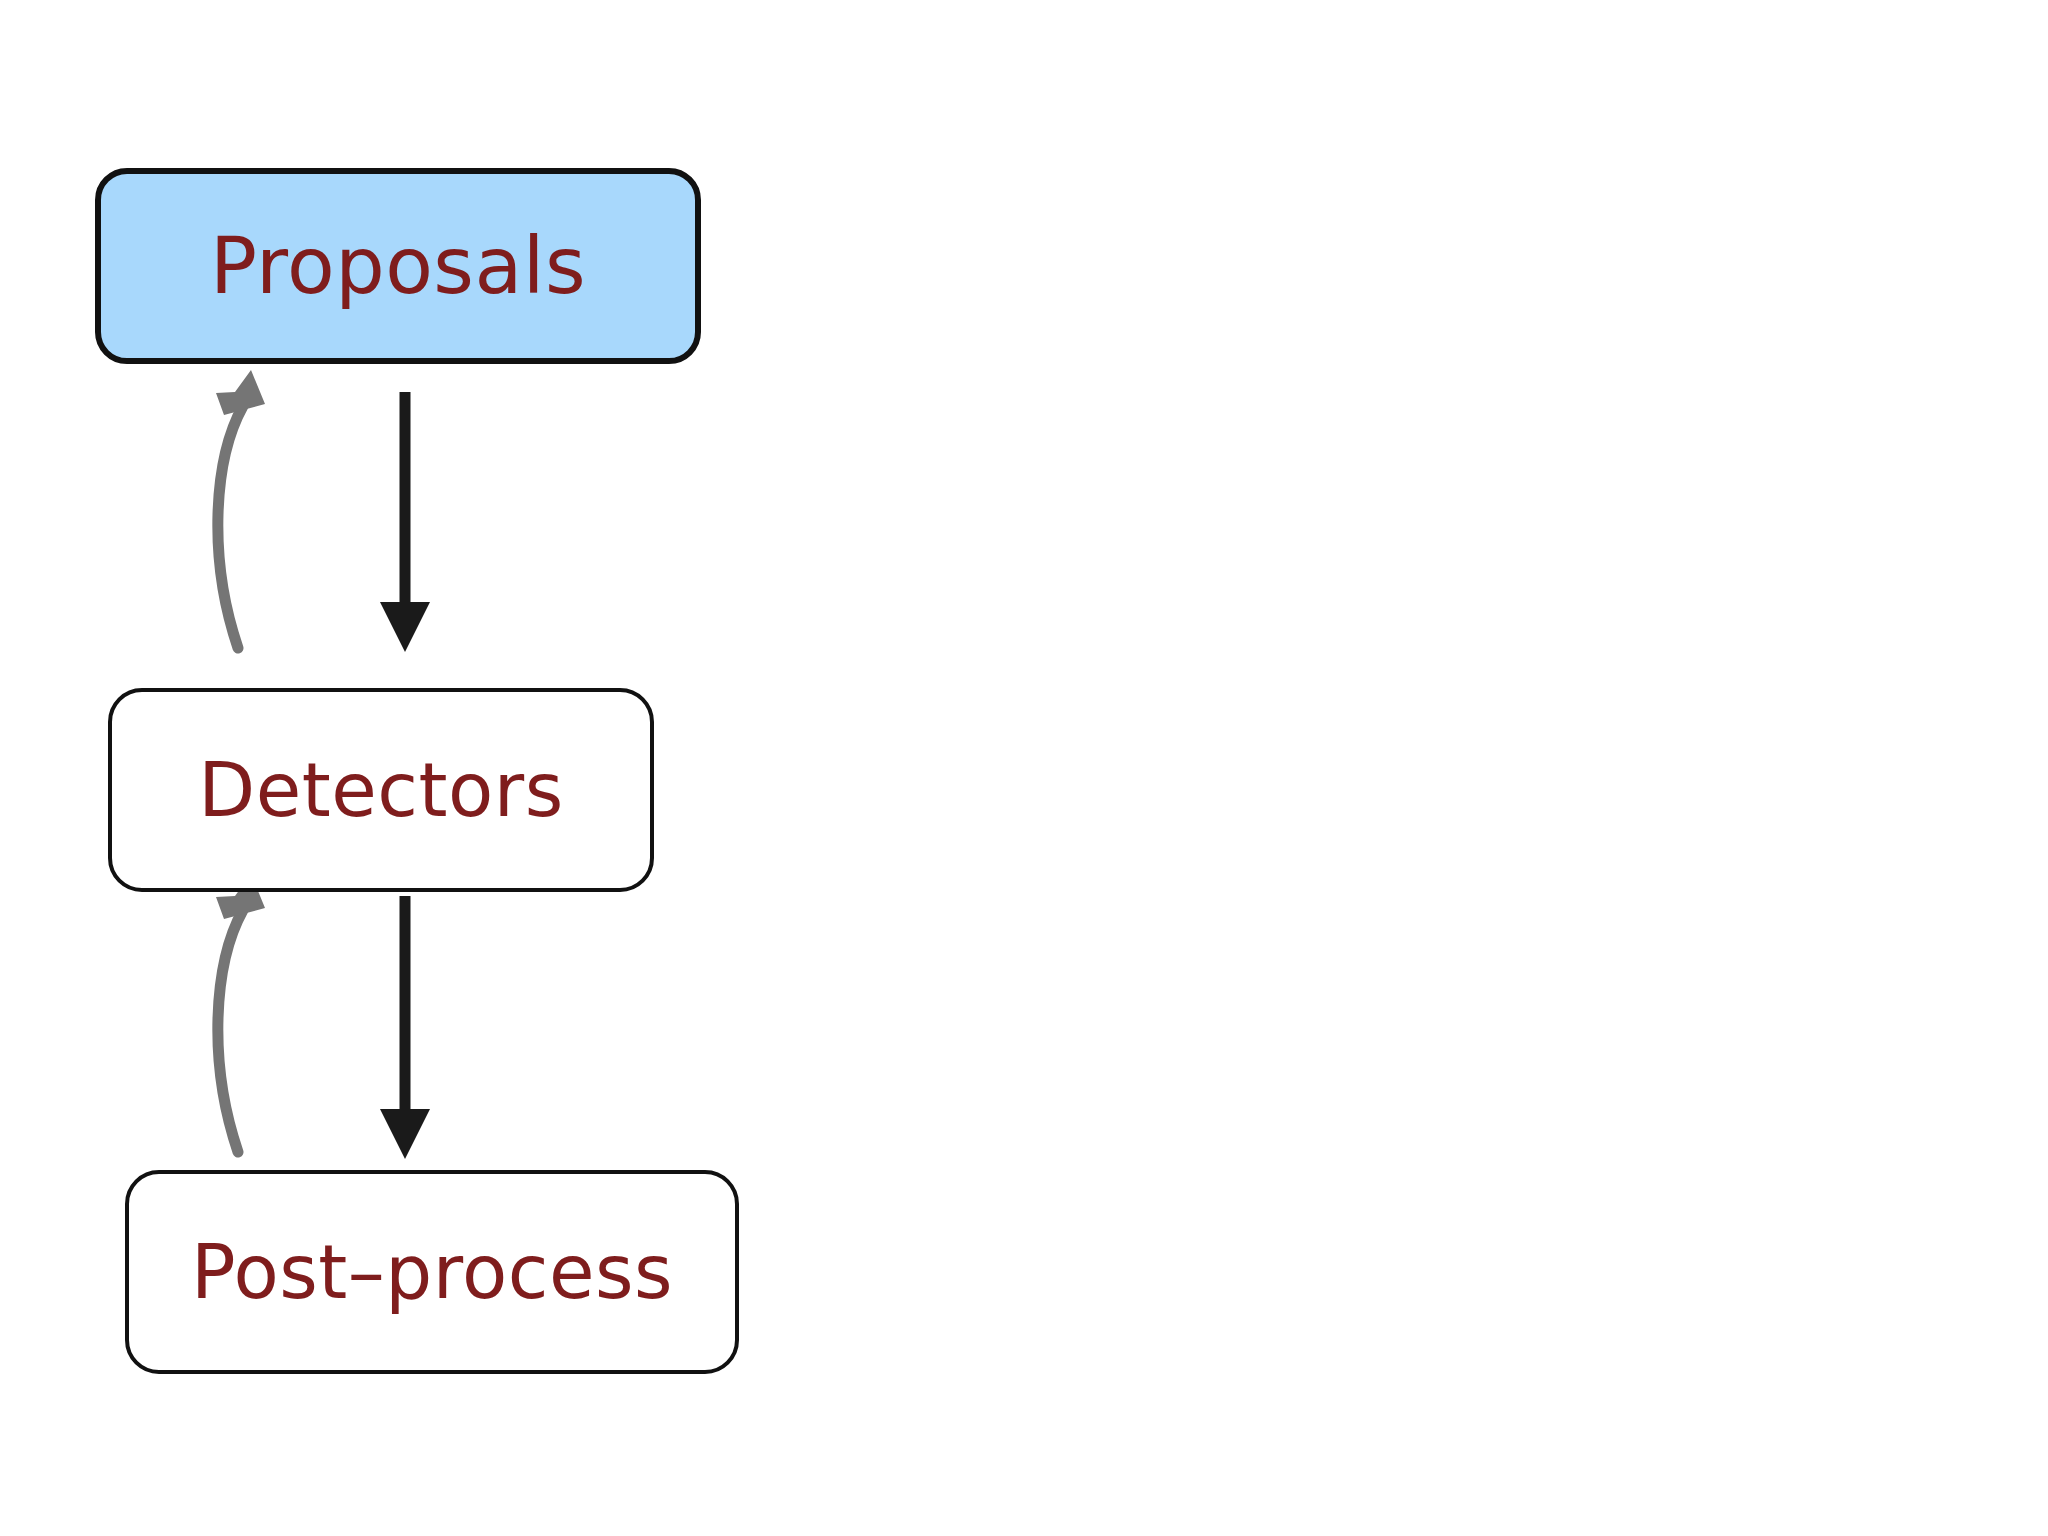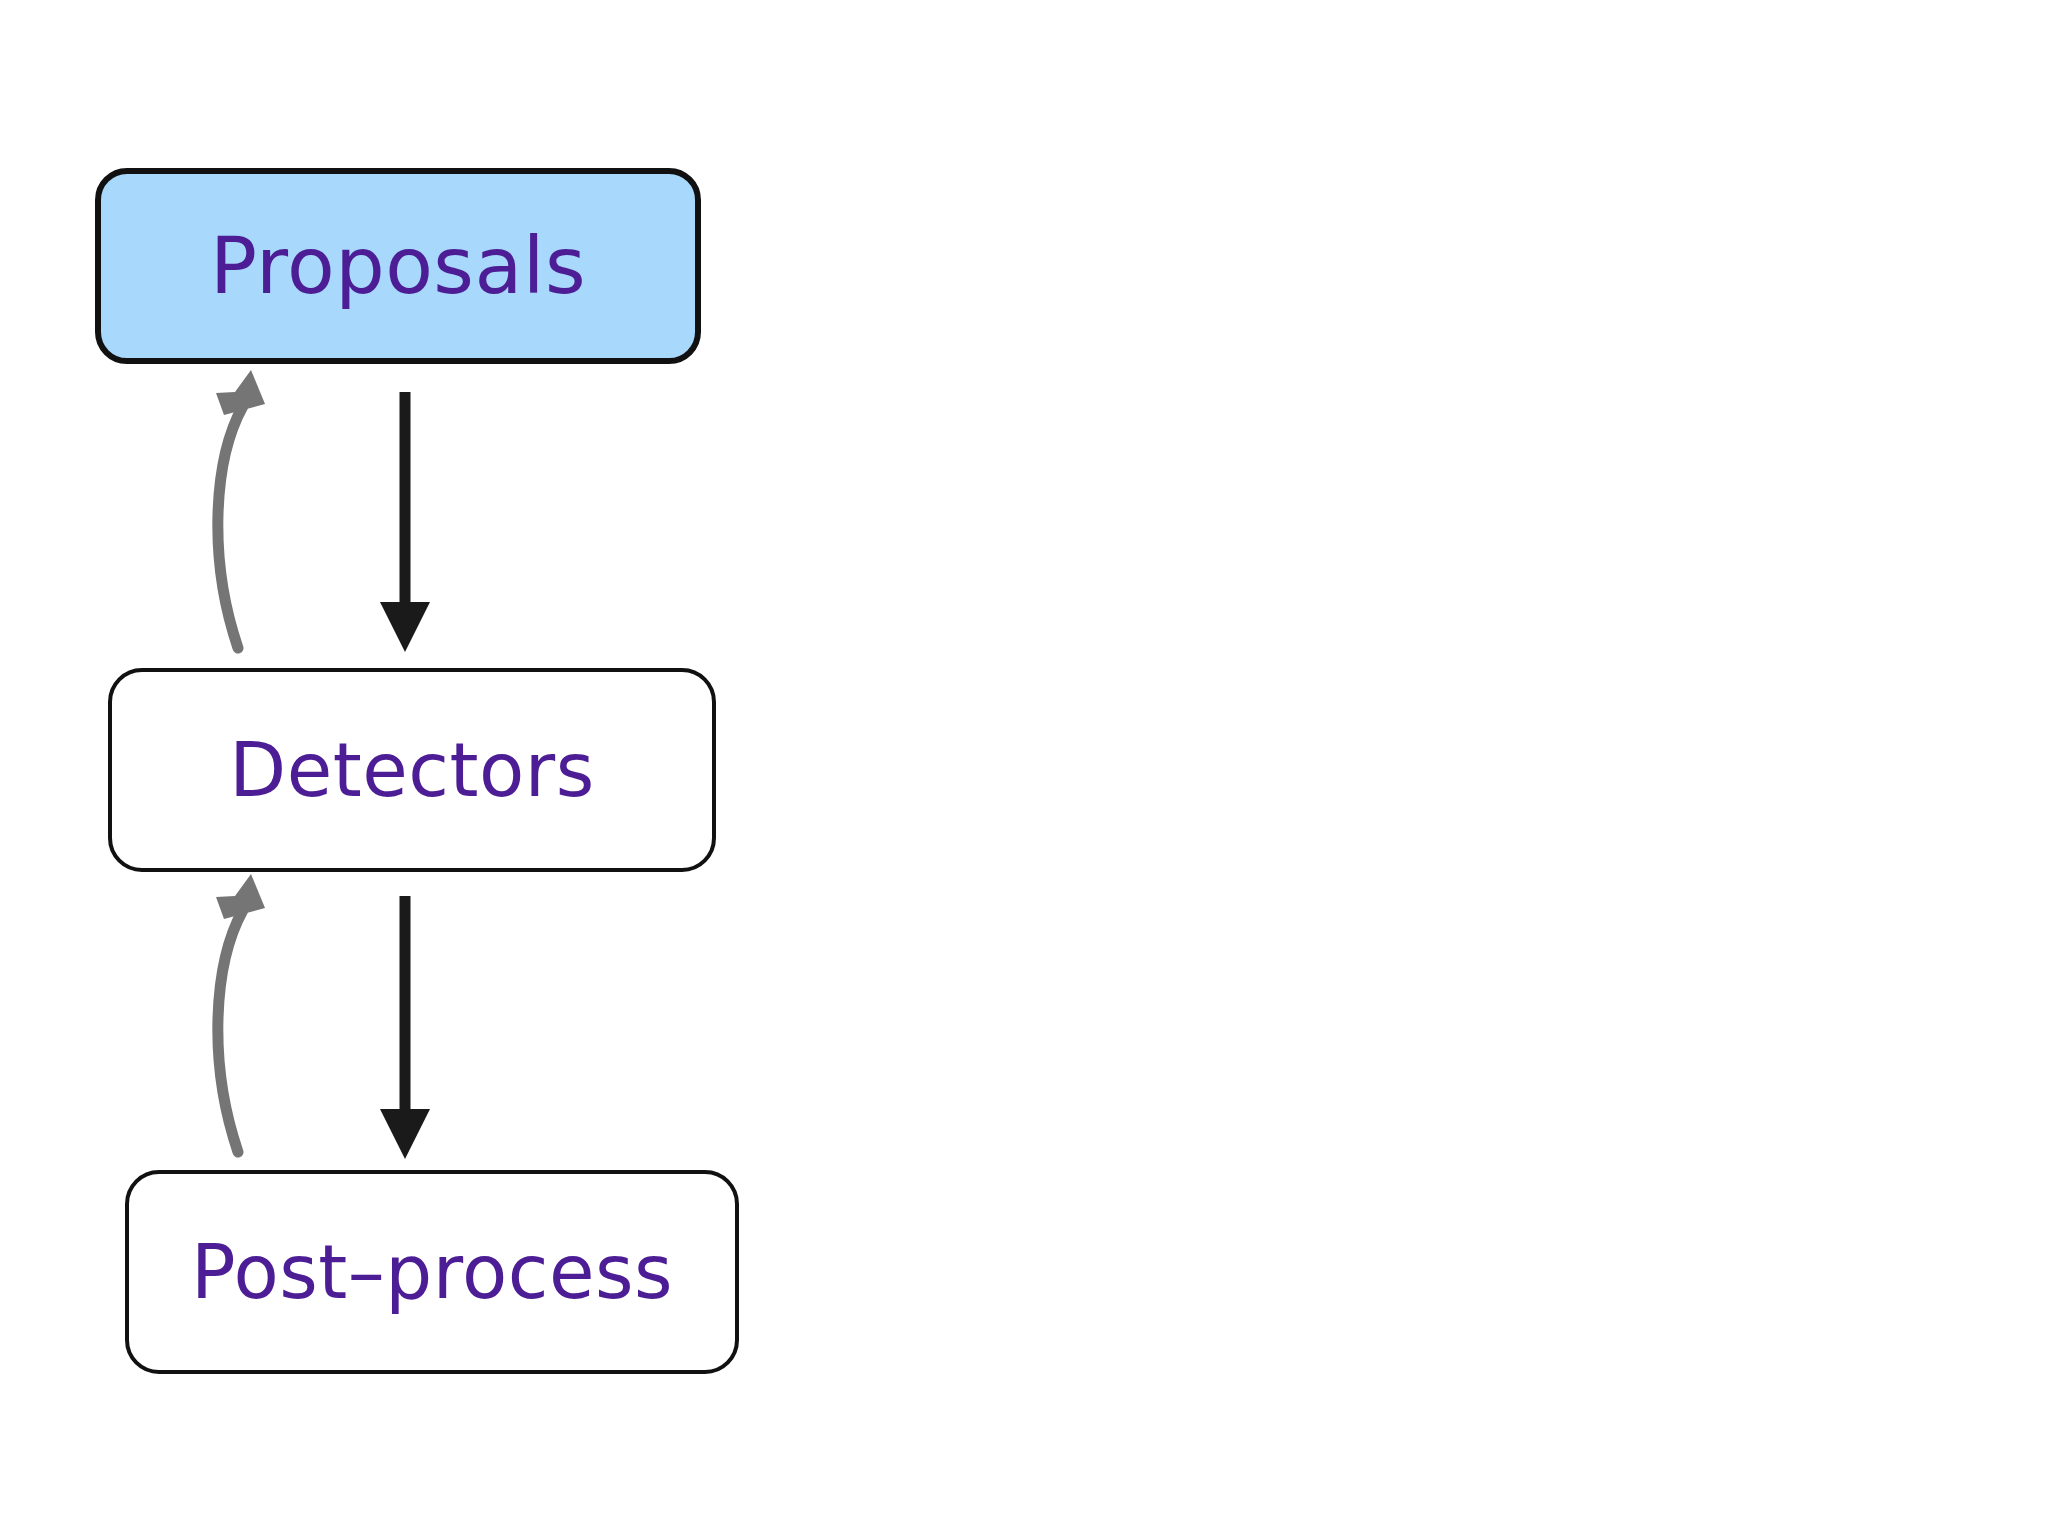--- a/index.html
+++ b/index.html
@@ -28,21 +28,21 @@
     display: flex;
     align-items: center;
     justify-content: center;
     background: #ffffff;
     border: 4px solid #111111;
     border-radius: 30px;
   }
   .node .node-label {
     font-family: "DejaVu Sans", sans-serif;
     font-weight: 400;
-    color: #4c1d95;
+    color: #7f1d1d;
     letter-spacing: 0.5px;
     white-space: nowrap;
     line-height: 1;
   }
 
   
   #node-proposals {
     left: 95px;
     top: 168px;
     width: 606px;
@@ -51,22 +51,22 @@
     border-width: 6px;
     border-radius: 32px;
   }
   #node-proposals .node-label {
     font-size: 78px;
   }
 
   
   #node-detectors {
     left: 108px;
-    top: 668px;
-    width: 608px;
+    top: 688px;
+    width: 546px;
     height: 204px;
     border-width: 4px;
     border-radius: 34px;
   }
   #node-detectors .node-label {
     font-size: 74px;
   }
 
   
   #node-postprocess {

